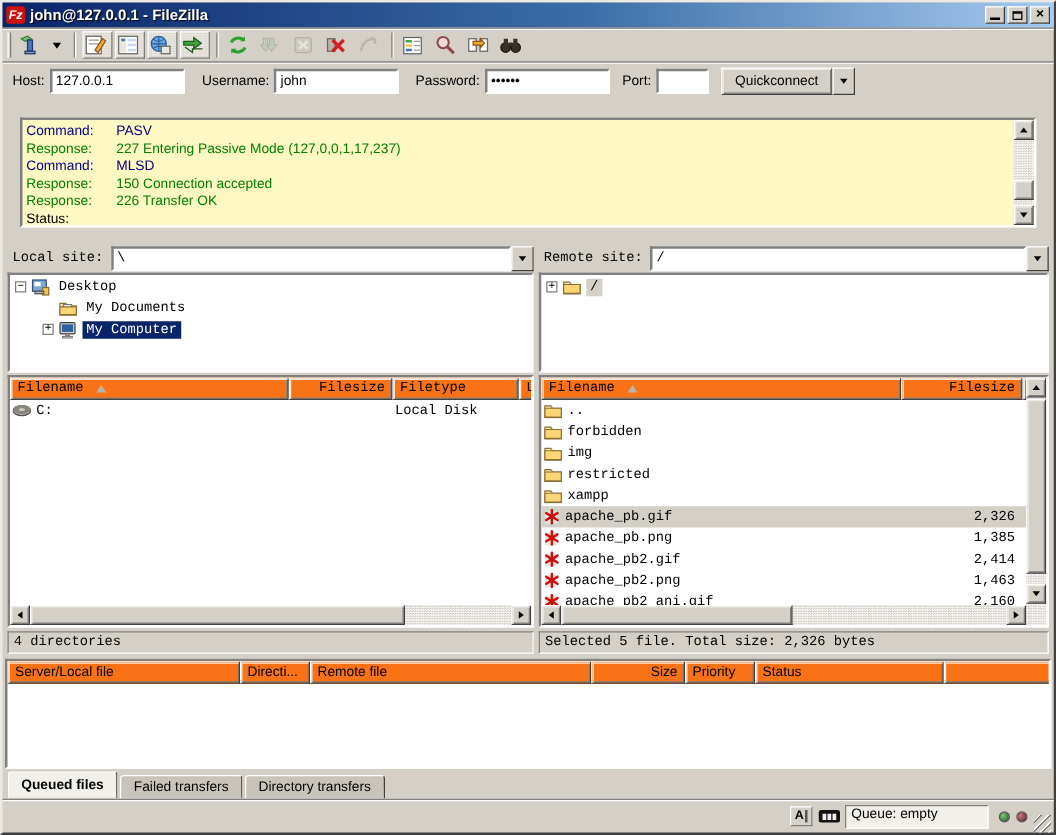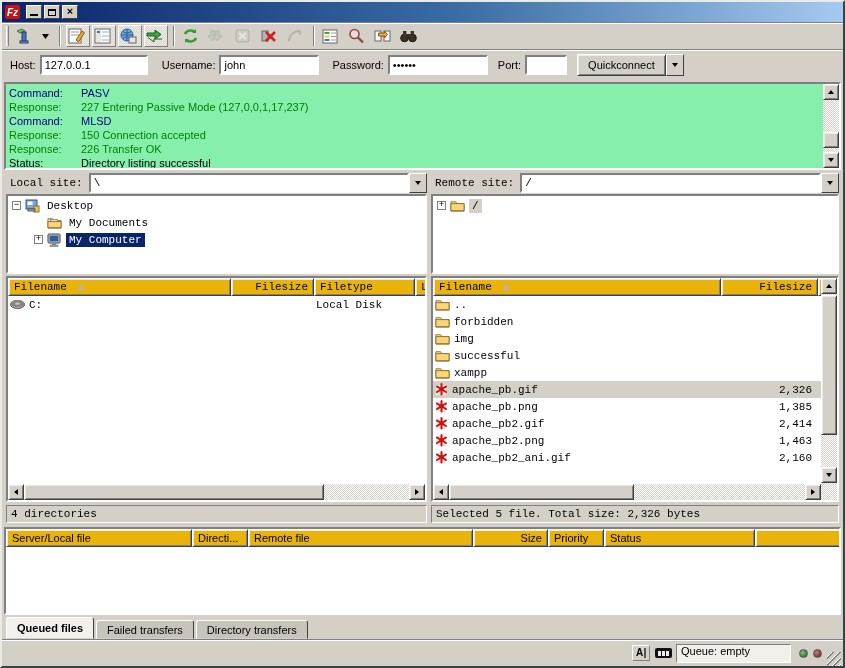--- a/index.html
+++ b/index.html
@@ -31,26 +31,26 @@
   .arrow-down-small { width:0; height:0; border-left:3px solid transparent; border-right:3px solid transparent; border-top:4px solid #000; }
 
   
   .quickbar { height:31px; flex:0 0 31px; display:flex; align-items:center; padding-left:8px; border-top:1px solid #808080; box-shadow:inset 0 1px 0 #fff; }
   .q-label { margin-right:4px; }
   .txt { height:20px; border:2px solid; border-color:#808080 #fff #fff #808080; background:#fff; font-family:inherit; font-size:11px; padding:0 3px; }
   .btn { height:22px; background:#D4D0C8; border:1px solid; border-color:#fff #404040 #404040 #fff; box-shadow:inset 1px 1px 0 #ECEAE4, inset -1px -1px 0 #808080; font-family:inherit; font-size:11px; padding:0 10px; }
   .combo-btn { width:18px; height:22px; background:#D4D0C8; border:1px solid; border-color:#fff #404040 #404040 #fff; display:flex; align-items:center; justify-content:center; }
 
   
-  .log-wrap { flex:0 0 88px; margin:2px; border:2px solid; border-color:#808080 #fff #fff #808080; background:#86efac; position:relative; overflow:hidden; }
+  .log-wrap { flex:0 0 88px; margin:14px; border:2px solid; border-color:#808080 #fff #fff #808080; background:#fef9c3; position:relative; overflow:hidden; }
   .log-line { display:flex; height:14px; line-height:14px; white-space:nowrap; }
   .log-label { width:75px; flex:0 0 75px; padding-left:3px; }
   .c-command { color:#000080; }
   .c-response { color:#008000; }
-  .c-status { color:#000000; }
+  .c-status { color:#000000;flex-direction:column; }
 
   
   .vscroll { position:absolute; top:0; right:0; bottom:0; width:16px; background:conic-gradient(#fff 25%,#D4D0C8 0 50%,#fff 0 75%,#D4D0C8 0); background-size:2px 2px; }
   .hscroll { height:16px; background:conic-gradient(#fff 25%,#D4D0C8 0 50%,#fff 0 75%,#D4D0C8 0); background-size:2px 2px; display:flex; position:relative; flex:0 0 16px; }
   .sb-btn { width:16px; height:16px; background:#D4D0C8; border:1px solid; border-color:#fff #404040 #404040 #fff; box-shadow:inset 1px 1px 0 #ECEAE4, inset -1px -1px 0 #808080; display:flex; align-items:center; justify-content:center; flex:0 0 16px; }
   .vscroll .sb-btn { position:absolute; left:0; }
   .sb-thumb { background:#D4D0C8; border:1px solid; border-color:#fff #404040 #404040 #fff; box-shadow:inset 1px 1px 0 #ECEAE4, inset -1px -1px 0 #808080; }
   .tri-up { width:0;height:0;border-left:3px solid transparent;border-right:3px solid transparent;border-bottom:4px solid #000; }
   .tri-down { width:0;height:0;border-left:3px solid transparent;border-right:3px solid transparent;border-top:4px solid #000; }
   .tri-left { width:0;height:0;border-top:3px solid transparent;border-bottom:3px solid transparent;border-right:4px solid #000; }
@@ -67,21 +67,21 @@
   .tree { flex:0 0 80px; border:2px solid; border-color:#808080 #fff #fff #808080; background:#fff; margin-bottom:2px; overflow:hidden; padding-top:1px; }
   .tree-row { height:17px; display:flex; align-items:center; white-space:nowrap; }
   .expander { width:9px; height:9px; border:1px solid #808080; background:#fff; font-size:9px; line-height:7px; text-align:center; color:#000; margin-right:4px; flex:0 0 9px; }
   .exp-space { width:13px; flex:0 0 13px; }
   .tree-label { padding:1px 3px; }
   .tree-label.selected { background:#0A246A; color:#fff; }
   .tree-label.selected-inactive { background:#D4D0C8; }
   .icon { display:inline-flex; align-items:center; justify-content:center; margin-right:4px; }
 
   .listview { flex:1; border:2px solid; border-color:#808080 #fff #fff #808080; background:#fff; position:relative; display:flex; flex-direction:column; min-height:0; overflow:hidden; }
-  .lv-header { flex:0 0 18px; display:flex; background:#eab308; }
+  .lv-header { flex:0 0 18px; display:flex; background:#f97316; }
   .lv-hcell { border:1px solid; border-color:#fff #404040 #404040 #fff; box-shadow:inset 1px 1px 0 #ECEAE4, inset -1px -1px 0 #808080; padding:1px 5px; display:flex; align-items:center; white-space:nowrap; overflow:hidden; }
   .lv-hcell.right { justify-content:flex-end; }
   .sort-asc { width:0;height:0;border-left:4px solid transparent;border-right:4px solid transparent;border-bottom:6px solid #B8B4AC; margin-left:10px; }
   .lv-rows { flex:1; overflow:hidden; }
   .lv-row { height:17px; display:flex; align-items:center; white-space:nowrap; }
   .lv-row.selected-inactive { background:#D4D0C8; }
   .lv-cell { overflow:hidden; display:flex; align-items:center; padding-left:2px; }
   .lv-cell.right { justify-content:flex-end; padding-right:6px; }
 
   .panestatus { flex:0 0 21px; padding-top:3px; }
@@ -107,20 +107,21 @@
   .led-red { background:radial-gradient(circle at 35% 35%, #C47C7C, #5C1E1E); }
   .grip { width:14px; height:14px; align-self:flex-end; background:repeating-linear-gradient(135deg, transparent 0 3px, #fff 3px 4px, #808080 4px 5px); }
 </style>
 </head>
 <body>
 
 <div id="window">
 
   <div class="titlebar">
     <div class="app-icon">Fz</div>
+    <div class="title-text">john@127.0.0.1 - FileZilla</div>
     <div class="winbtn">
         <span class="glyph-min"></span>
       </div>
     <div class="winbtn">
         <span class="glyph-max"></span>
       </div>
     <div class="winbtn">
         <span class="glyph-close">×</span>
       </div>
   </div>
@@ -493,21 +494,21 @@
                 <div class="lv-cell right" style="flex: 0 0 97px;"></div>
               </div>
               <div class="lv-row">
                 <div class="lv-cell" style="flex: 0 0 288px;">
                   <span class="icon">
                     <svg width="15" height="13" viewBox="0 0 16 13">
                       <path d="M1 2.5h5l1.5 2H15v8H1z" fill="#FFE9A2" stroke="#8A7034"></path>
                       <path d="M1 4.5h14v7.5H1z" fill="#FCD575" stroke="#8A7034"></path>
                     </svg>
                   </span>
-                  <span>successful</span>
+                  <span>restricted</span>
                 </div>
                 <div class="lv-cell right" style="flex: 0 0 97px;"></div>
               </div>
               <div class="lv-row">
                 <div class="lv-cell" style="flex: 0 0 288px;">
                   <span class="icon">
                     <svg width="15" height="13" viewBox="0 0 16 13">
                       <path d="M1 2.5h5l1.5 2H15v8H1z" fill="#FFE9A2" stroke="#8A7034"></path>
                       <path d="M1 4.5h14v7.5H1z" fill="#FCD575" stroke="#8A7034"></path>
                     </svg>

